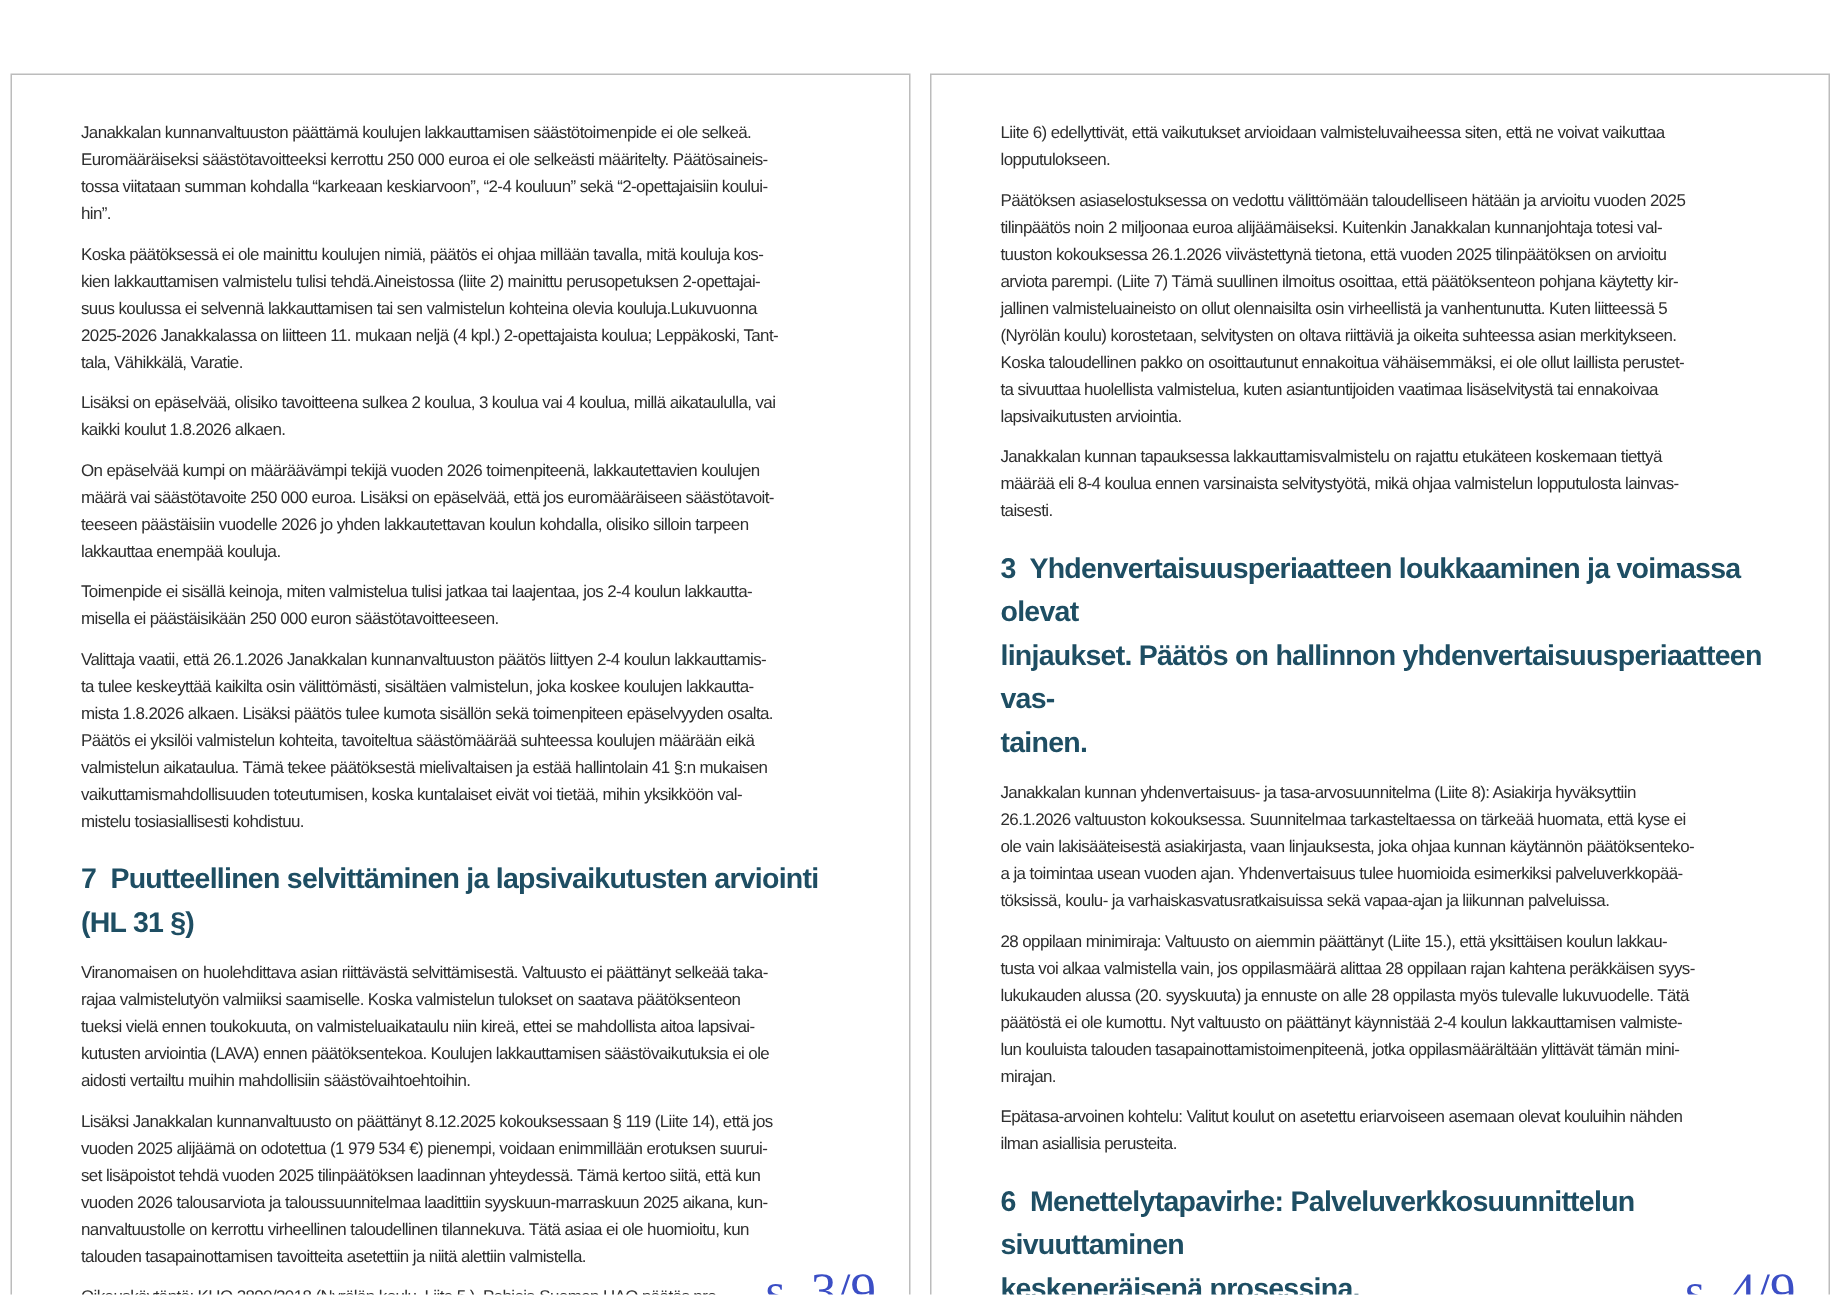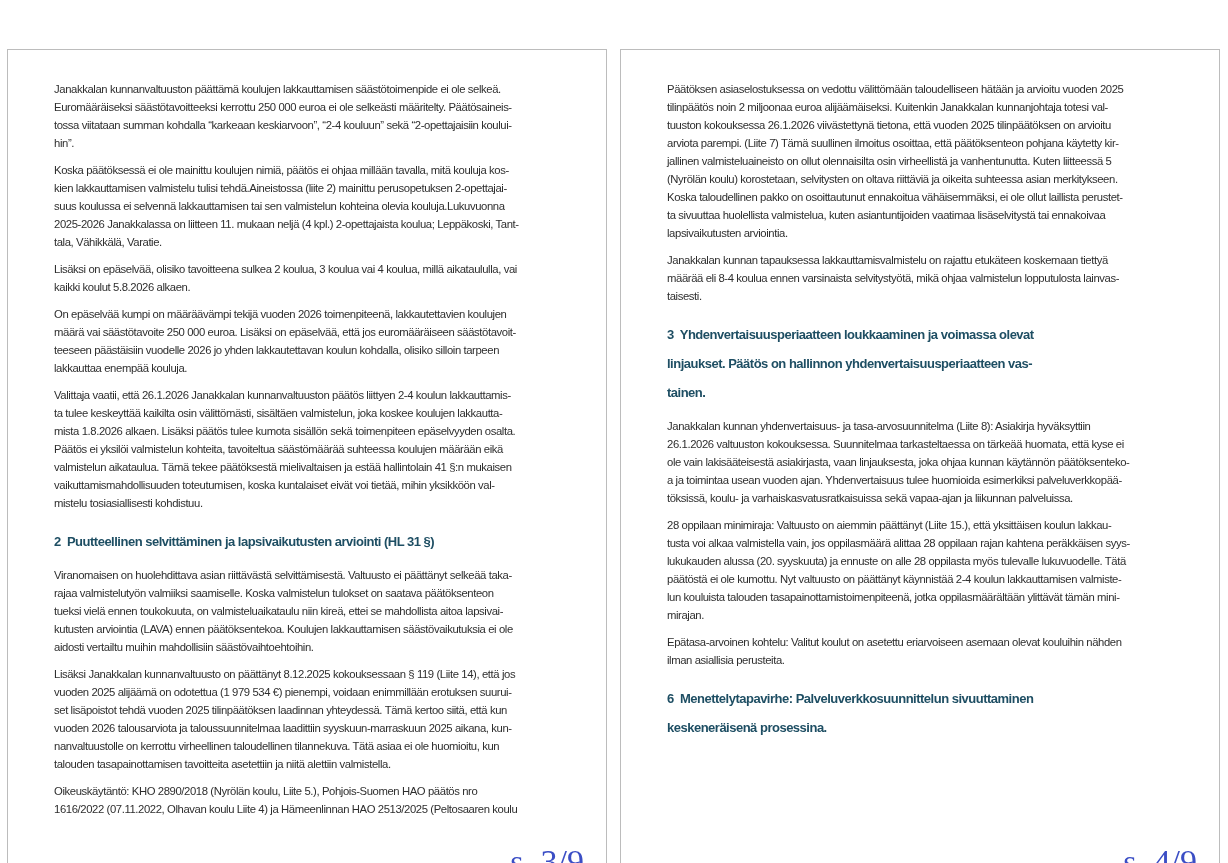--- a/index.html
+++ b/index.html
@@ -32,21 +32,21 @@
   .para {
     margin: 0 0 9px 0;
     font-size: 11.3px;
     line-height: 18px;
     letter-spacing: -0.4px;
     color: #2e2e2e;
     white-space: pre-wrap;
   }
   .heading {
     margin: 15px 0 10px 0;
-    font-size: 13px;
+    font-size: 19px;
     line-height: 29px;
     letter-spacing: -0.5px;
     font-weight: 700;
     color: #1e4e63;
     white-space: pre-wrap;
   }
   .page-number {
     position: absolute;
     right: 22px;
     bottom: 16px;
@@ -64,50 +64,54 @@
     <p class="para">Janakkalan kunnanvaltuuston päättämä koulujen lakkauttamisen säästötoimenpide ei ole selkeä.
 Euromääräiseksi säästötavoitteeksi kerrottu 250 000 euroa ei ole selkeästi määritelty. Päätösaineis-
 tossa viitataan summan kohdalla “karkeaan keskiarvoon”, “2-4 kouluun” sekä “2-opettajaisiin koului-
 hin”.</p>
     <p class="para">Koska päätöksessä ei ole mainittu koulujen nimiä, päätös ei ohjaa millään tavalla, mitä kouluja kos-
 kien lakkauttamisen valmistelu tulisi tehdä.Aineistossa (liite 2) mainittu perusopetuksen 2-opettajai-
 suus koulussa ei selvennä lakkauttamisen tai sen valmistelun kohteina olevia kouluja.Lukuvuonna
 2025-2026 Janakkalassa on liitteen 11. mukaan neljä (4 kpl.) 2-opettajaista koulua; Leppäkoski, Tant-
 tala, Vähikkälä, Varatie.</p>
     <p class="para">Lisäksi on epäselvää, olisiko tavoitteena sulkea 2 koulua, 3 koulua vai 4 koulua, millä aikataululla, vai
-kaikki koulut 5.8.2026 alkaen.</p>
+kaikki koulut 1.8.2026 alkaen.</p>
     <p class="para">On epäselvää kumpi on määräävämpi tekijä vuoden 2026 toimenpiteenä, lakkautettavien koulujen
 määrä vai säästötavoite 250 000 euroa. Lisäksi on epäselvää, että jos euromääräiseen säästötavoit-
 teeseen päästäisiin vuodelle 2026 jo yhden lakkautettavan koulun kohdalla, olisiko silloin tarpeen
 lakkauttaa enempää kouluja.</p>
+    <p class="para">Toimenpide ei sisällä keinoja, miten valmistelua tulisi jatkaa tai laajentaa, jos 2-4 koulun lakkautta-
+misella ei päästäisikään 250 000 euron säästötavoitteeseen.</p>
     <p class="para">Valittaja vaatii, että 26.1.2026 Janakkalan kunnanvaltuuston päätös liittyen 2-4 koulun lakkauttamis-
 ta tulee keskeyttää kaikilta osin välittömästi, sisältäen valmistelun, joka koskee koulujen lakkautta-
 mista 1.8.2026 alkaen. Lisäksi päätös tulee kumota sisällön sekä toimenpiteen epäselvyyden osalta.
 Päätös ei yksilöi valmistelun kohteita, tavoiteltua säästömäärää suhteessa koulujen määrään eikä
 valmistelun aikataulua. Tämä tekee päätöksestä mielivaltaisen ja estää hallintolain 41 §:n mukaisen
 vaikuttamismahdollisuuden toteutumisen, koska kuntalaiset eivät voi tietää, mihin yksikköön val-
 mistelu tosiasiallisesti kohdistuu.</p>
-    <h2 class="heading">2  Puutteellinen selvittäminen ja lapsivaikutusten arviointi (HL 31 §)</h2>
+    <h2 class="heading">7  Puutteellinen selvittäminen ja lapsivaikutusten arviointi (HL 31 §)</h2>
     <p class="para">Viranomaisen on huolehdittava asian riittävästä selvittämisestä. Valtuusto ei päättänyt selkeää taka-
 rajaa valmistelutyön valmiiksi saamiselle. Koska valmistelun tulokset on saatava päätöksenteon
 tueksi vielä ennen toukokuuta, on valmisteluaikataulu niin kireä, ettei se mahdollista aitoa lapsivai-
 kutusten arviointia (LAVA) ennen päätöksentekoa. Koulujen lakkauttamisen säästövaikutuksia ei ole
 aidosti vertailtu muihin mahdollisiin säästövaihtoehtoihin.</p>
     <p class="para">Lisäksi Janakkalan kunnanvaltuusto on päättänyt 8.12.2025 kokouksessaan § 119 (Liite 14), että jos
 vuoden 2025 alijäämä on odotettua (1 979 534 €) pienempi, voidaan enimmillään erotuksen suurui-
 set lisäpoistot tehdä vuoden 2025 tilinpäätöksen laadinnan yhteydessä. Tämä kertoo siitä, että kun
 vuoden 2026 talousarviota ja taloussuunnitelmaa laadittiin syyskuun-marraskuun 2025 aikana, kun-
 nanvaltuustolle on kerrottu virheellinen taloudellinen tilannekuva. Tätä asiaa ei ole huomioitu, kun
 talouden tasapainottamisen tavoitteita asetettiin ja niitä alettiin valmistella.</p>
     <p class="para">Oikeuskäytäntö: KHO 2890/2018 (Nyrölän koulu, Liite 5.), Pohjois-Suomen HAO päätös nro
 1616/2022 (07.11.2022, Olhavan koulu Liite 4) ja Hämeenlinnan HAO 2513/2025 (Peltosaaren koulu</p>
     <div class="page-number">s. 3/9</div>
   </section>
 
   <section class="page">
+    <p class="para">Liite 6) edellyttivät, että vaikutukset arvioidaan valmisteluvaiheessa siten, että ne voivat vaikuttaa
+lopputulokseen.</p>
     <p class="para">Päätöksen asiaselostuksessa on vedottu välittömään taloudelliseen hätään ja arvioitu vuoden 2025
 tilinpäätös noin 2 miljoonaa euroa alijäämäiseksi. Kuitenkin Janakkalan kunnanjohtaja totesi val-
 tuuston kokouksessa 26.1.2026 viivästettynä tietona, että vuoden 2025 tilinpäätöksen on arvioitu
 arviota parempi. (Liite 7) Tämä suullinen ilmoitus osoittaa, että päätöksenteon pohjana käytetty kir-
 jallinen valmisteluaineisto on ollut olennaisilta osin virheellistä ja vanhentunutta. Kuten liitteessä 5
 (Nyrölän koulu) korostetaan, selvitysten on oltava riittäviä ja oikeita suhteessa asian merkitykseen.
 Koska taloudellinen pakko on osoittautunut ennakoitua vähäisemmäksi, ei ole ollut laillista perustet-
 ta sivuuttaa huolellista valmistelua, kuten asiantuntijoiden vaatimaa lisäselvitystä tai ennakoivaa
 lapsivaikutusten arviointia.</p>
     <p class="para">Janakkalan kunnan tapauksessa lakkauttamisvalmistelu on rajattu etukäteen koskemaan tiettyä

